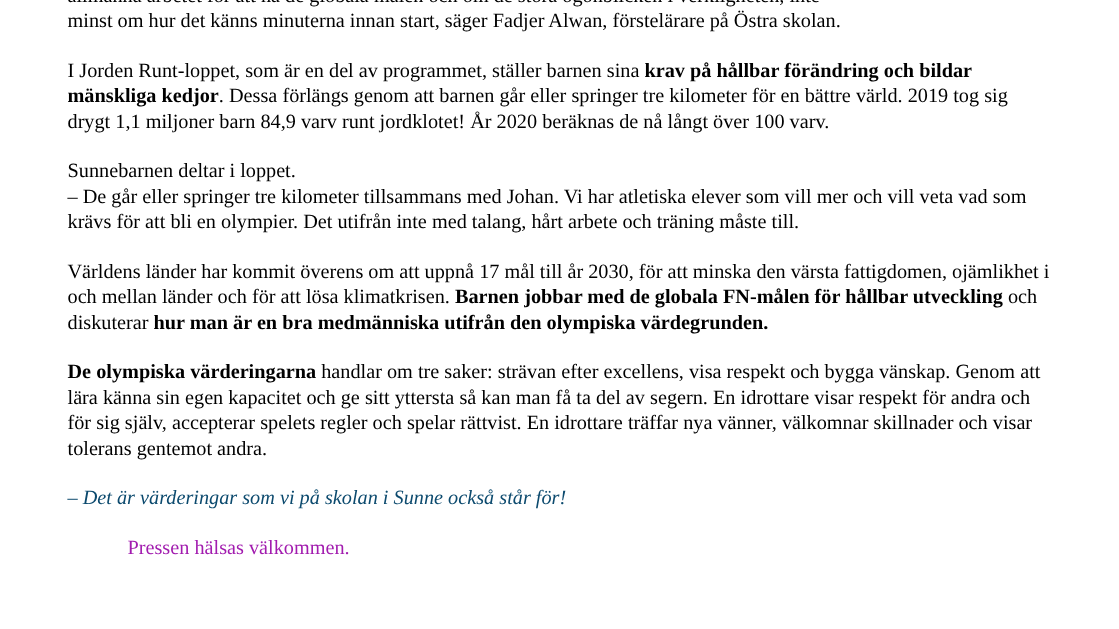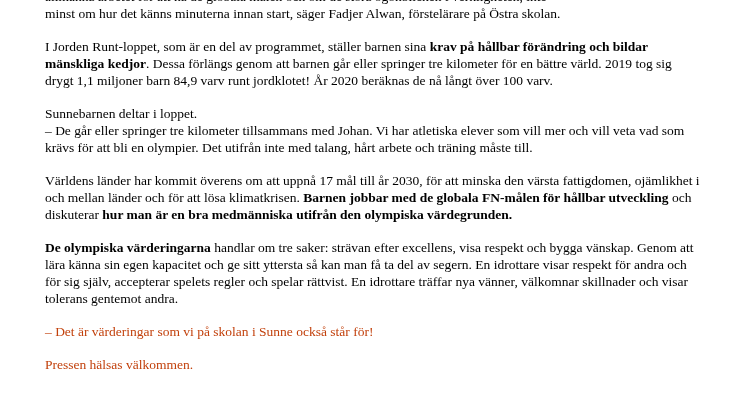--- a/index.html
+++ b/index.html
@@ -33,15 +33,15 @@
 <body style="background: rgb(255, 255, 255);">
 
 <div class="doc" id="doc">
     <p class="para" style="color: rgb(0, 0, 0);"><span class="">allmänna arbetet för att nå de globala målen och om de stora ögonblicken i verkligheten, inte
 minst om hur det känns minuterna innan start, säger Fadjer Alwan, förstelärare på Östra skolan.</span></p>
     <p class="para" style="color: rgb(0, 0, 0);"><span class="">I Jorden Runt-loppet, som är en del av programmet, ställer barnen sina </span><span class="bold">krav på hållbar förändring och bildar mänskliga kedjor</span><span class="">. Dessa förlängs genom att barnen går eller springer tre kilometer för en bättre värld. 2019 tog sig drygt 1,1 miljoner barn 84,9 varv runt jordklotet! År 2020 beräknas de nå långt över 100 varv.</span></p>
     <p class="para" style="color: rgb(0, 0, 0);"><span class="">Sunnebarnen deltar i loppet.
 – De går eller springer tre kilometer tillsammans med Johan. Vi har atletiska elever som vill mer och vill veta vad som krävs för att bli en olympier. Det utifrån inte med talang, hårt arbete och träning måste till.</span></p>
     <p class="para" style="color: rgb(0, 0, 0);"><span class="">Världens länder har kommit överens om att uppnå 17 mål till år 2030, för att minska den värsta fattigdomen, ojämlikhet i och mellan länder och för att lösa klimatkrisen. </span><span class="bold">Barnen jobbar med de globala FN-målen för hållbar utveckling</span><span class=""> och diskuterar </span><span class="bold">hur man är en bra medmänniska utifrån den olympiska värdegrunden.</span></p>
     <p class="para" style="color: rgb(0, 0, 0);"><span class="bold">De olympiska värderingarna</span><span class=""> handlar om tre saker: strävan efter excellens, visa respekt och bygga vänskap. Genom att lära känna sin egen kapacitet och ge sitt yttersta så kan man få ta del av segern. En idrottare visar respekt för andra och för sig själv, accepterar spelets regler och spelar rättvist. En idrottare träffar nya vänner, välkomnar skillnader och visar tolerans gentemot andra.</span></p>
-    <p class="para" style="color: #c2410c;"><span class="">– Det är värderingar som vi på skolan i Sunne också står för!</span></p>
-    <p class="para" style="color: #c2410c;"><span class="">Pressen hälsas välkommen.</span></p>
+    <p class="para" style="color: #0c4a6e; font-style: italic;"><span class="">– Det är värderingar som vi på skolan i Sunne också står för!</span></p>
+    <p class="para" style="color: #a21caf; margin-left: 40px;"><span class="">Pressen hälsas välkommen.</span></p>
   </div>
 
 </body></html>

